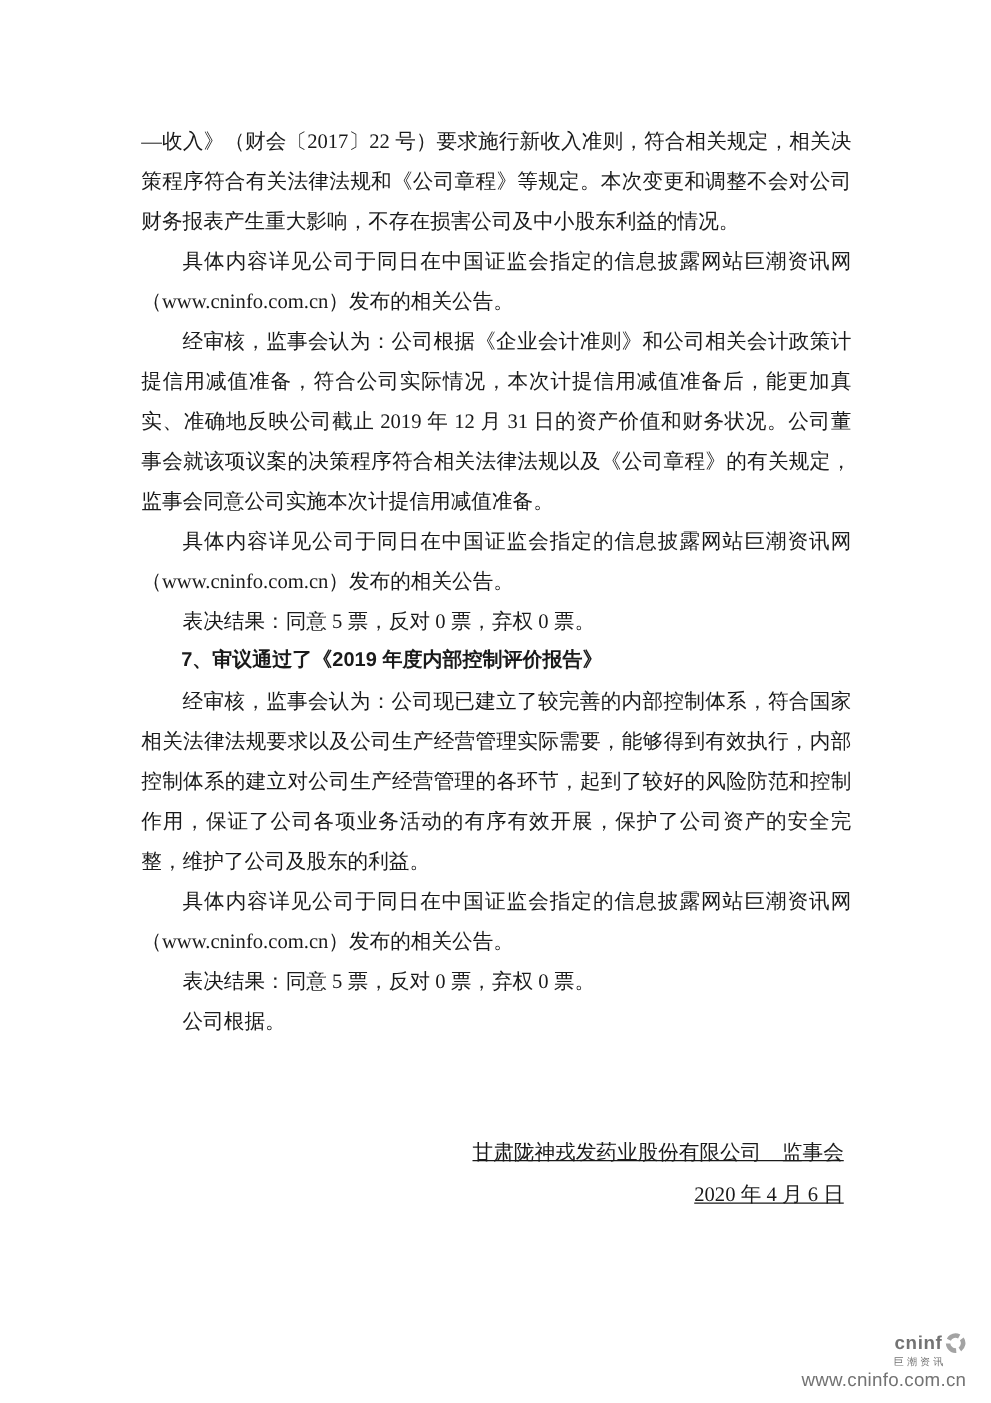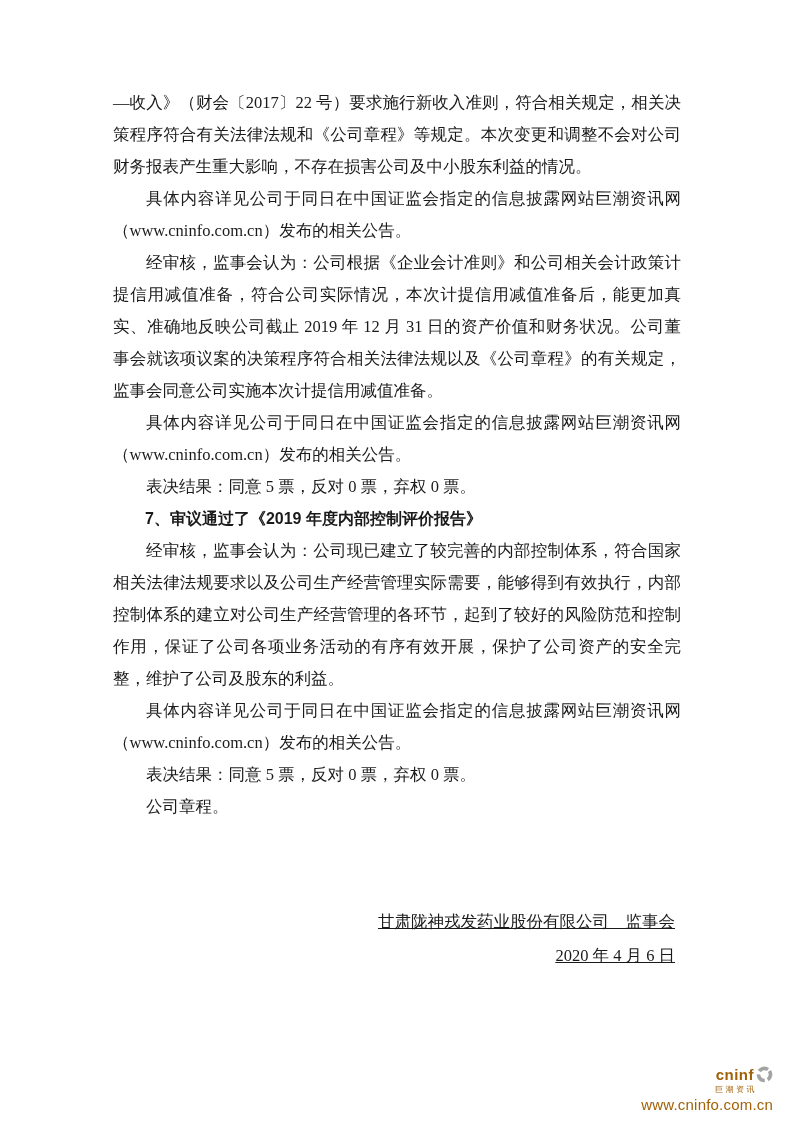--- a/index.html
+++ b/index.html
@@ -14,21 +14,21 @@
     margin: 0 auto;
     background: #ffffff;
     color: #1a1a1a;
     font-family: "Liberation Serif", "DejaVu Serif", serif;
     overflow: hidden;
   }
   .content {
     position: absolute;
     left: 113px;
     right: 112px;
-    top: 87px;
+    top: 97px;
     font-size: 16.5px;
     line-height: 32px;
     text-align: justify;
   }
   p.para {
     margin: 0;
     text-indent: 2em;
   }
   p.para.noindent {
     text-indent: 0;
@@ -49,21 +49,21 @@
     text-decoration: underline;
   }
   .logo {
     position: absolute;
     right: 20px;
     top: 1066px;
     width: 110px;
     display: flex;
     flex-direction: column;
     align-items: flex-end;
-    color: #a16207;
+    color: #737373;
     font-family: "Liberation Sans", "DejaVu Sans", sans-serif;
     line-height: 1;
   }
   .logo-top {
     display: flex;
     align-items: center;
     gap: 2px;
   }
   .logo-brand {
     font-weight: bold;
@@ -96,21 +96,21 @@
   <div class="content">
       <p class="para body noindent">—收入》（财会〔2017〕22 号）要求施行新收入准则，符合相关规定，相关决策程序符合有关法律法规和《公司章程》等规定。本次变更和调整不会对公司财务报表产生重大影响，不存在损害公司及中小股东利益的情况。</p>
       <p class="para body">具体内容详见公司于同日在中国证监会指定的信息披露网站巨潮资讯网（www.cninfo.com.cn）发布的相关公告。</p>
       <p class="para body">经审核，监事会认为：公司根据《企业会计准则》和公司相关会计政策计提信用减值准备，符合公司实际情况，本次计提信用减值准备后，能更加真实、准确地反映公司截止 2019 年 12 月 31 日的资产价值和财务状况。公司董事会就该项议案的决策程序符合相关法律法规以及《公司章程》的有关规定，监事会同意公司实施本次计提信用减值准备。</p>
       <p class="para body">具体内容详见公司于同日在中国证监会指定的信息披露网站巨潮资讯网（www.cninfo.com.cn）发布的相关公告。</p>
       <p class="para body">表决结果：同意 5 票，反对 0 票，弃权 0 票。</p>
       <p class="para heading">7、审议通过了《2019 年度内部控制评价报告》</p>
       <p class="para body">经审核，监事会认为：公司现已建立了较完善的内部控制体系，符合国家相关法律法规要求以及公司生产经营管理实际需要，能够得到有效执行，内部控制体系的建立对公司生产经营管理的各环节，起到了较好的风险防范和控制作用，保证了公司各项业务活动的有序有效开展，保护了公司资产的安全完整，维护了公司及股东的利益。</p>
       <p class="para body">具体内容详见公司于同日在中国证监会指定的信息披露网站巨潮资讯网（www.cninfo.com.cn）发布的相关公告。</p>
       <p class="para body">表决结果：同意 5 票，反对 0 票，弃权 0 票。</p>
-      <p class="para body">公司章程。</p>
+      <p class="para body">公司根据。</p>
     </div>
 
   <div class="signature">
     <div>甘肃陇神戎发药业股份有限公司　监事会</div>
     <div>2020 年 4 月 6 日</div>
   </div>
 
   <div class="logo">
     <div class="logo-top">
       <span class="logo-brand">cninf</span>

